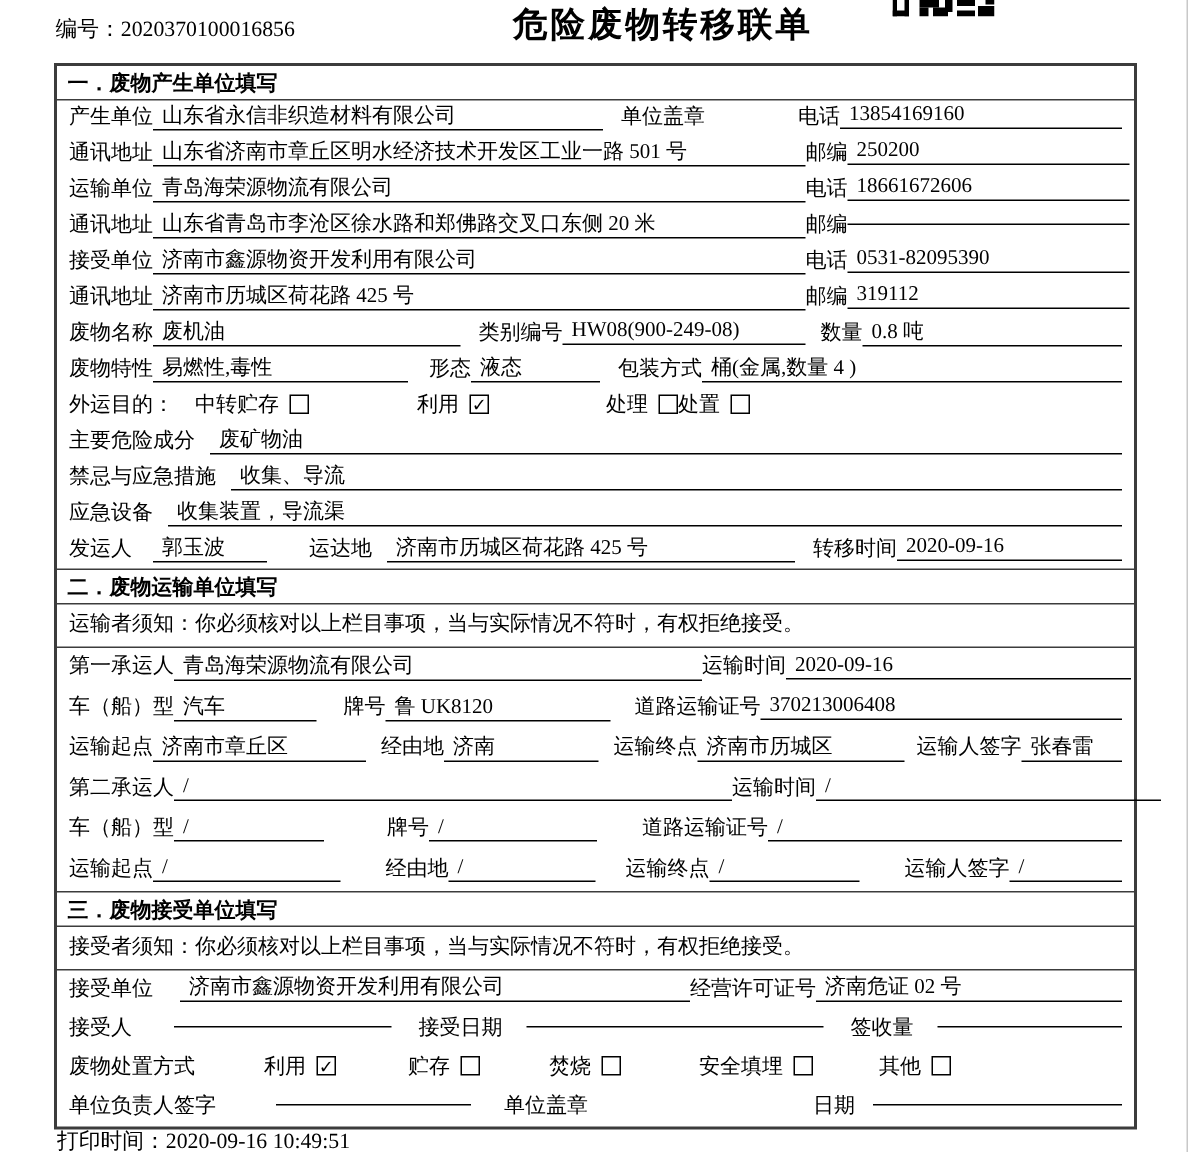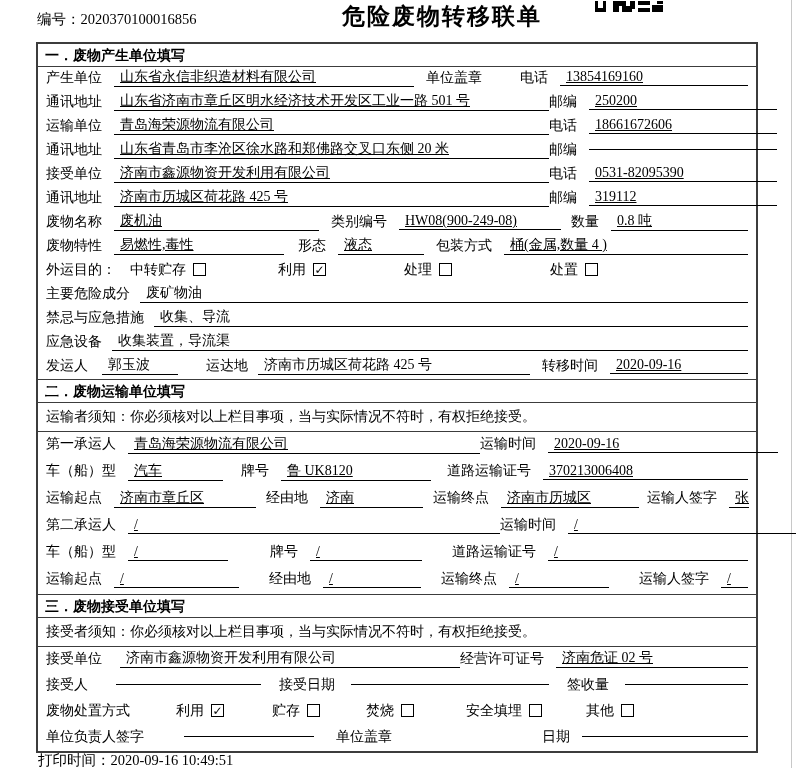--- a/index.html
+++ b/index.html
@@ -20,21 +20,21 @@
   .sec2 .row{height:27px;}
   .sec3 .row{height:26px;}
   .lbl{flex-shrink:0;}
   .val{border-bottom:1px solid #000;padding:0 5px 0 6px;box-sizing:border-box;flex-shrink:0;overflow:hidden;min-width:20px;}
   .grow{flex:1 1 auto;}
   .rt{margin-left:auto;}
   .cb-item{display:inline-flex;align-items:center;}
   .cb-box{display:inline-block;width:13px;height:13px;border:1px solid #000;margin-left:7px;text-align:center;
     line-height:12px;font-size:12px;font-family:"DejaVu Sans",sans-serif;box-sizing:border-box;}
   .footer{position:absolute;left:38px;top:751px;font-size:14.5px;white-space:nowrap;}
-  .ml6{margin-left:12px;text-decoration:underline;}
+  .ml6{margin-left:0;}
 </style>
 </head>
 <body>
 
 <div class="page">
 
   <div class="page-edge"></div>
 
   <div class="doc-no">
     <span>编号：</span><span>2020370100016856</span>
@@ -133,21 +133,21 @@
           <span class="cb-box"><span></span></span>
         </span>
         <span class="cb-item" style="margin-left:72px">
           <span>利用</span>
           <span class="cb-box"><span>✓</span></span>
         </span>
         <span class="cb-item" style="margin-left:78px">
           <span>处理</span>
           <span class="cb-box"><span></span></span>
         </span>
-        <span class="cb-item" style="margin-left:98px">
+        <span class="cb-item" style="">
           <span>处置</span>
           <span class="cb-box"><span></span></span>
         </span>
       </div>
 
       <div class="row">
         <span class="lbl">主要危险成分</span>
         <span class="val grow" style="margin-left:10px">废矿物油</span>
       </div>
 

